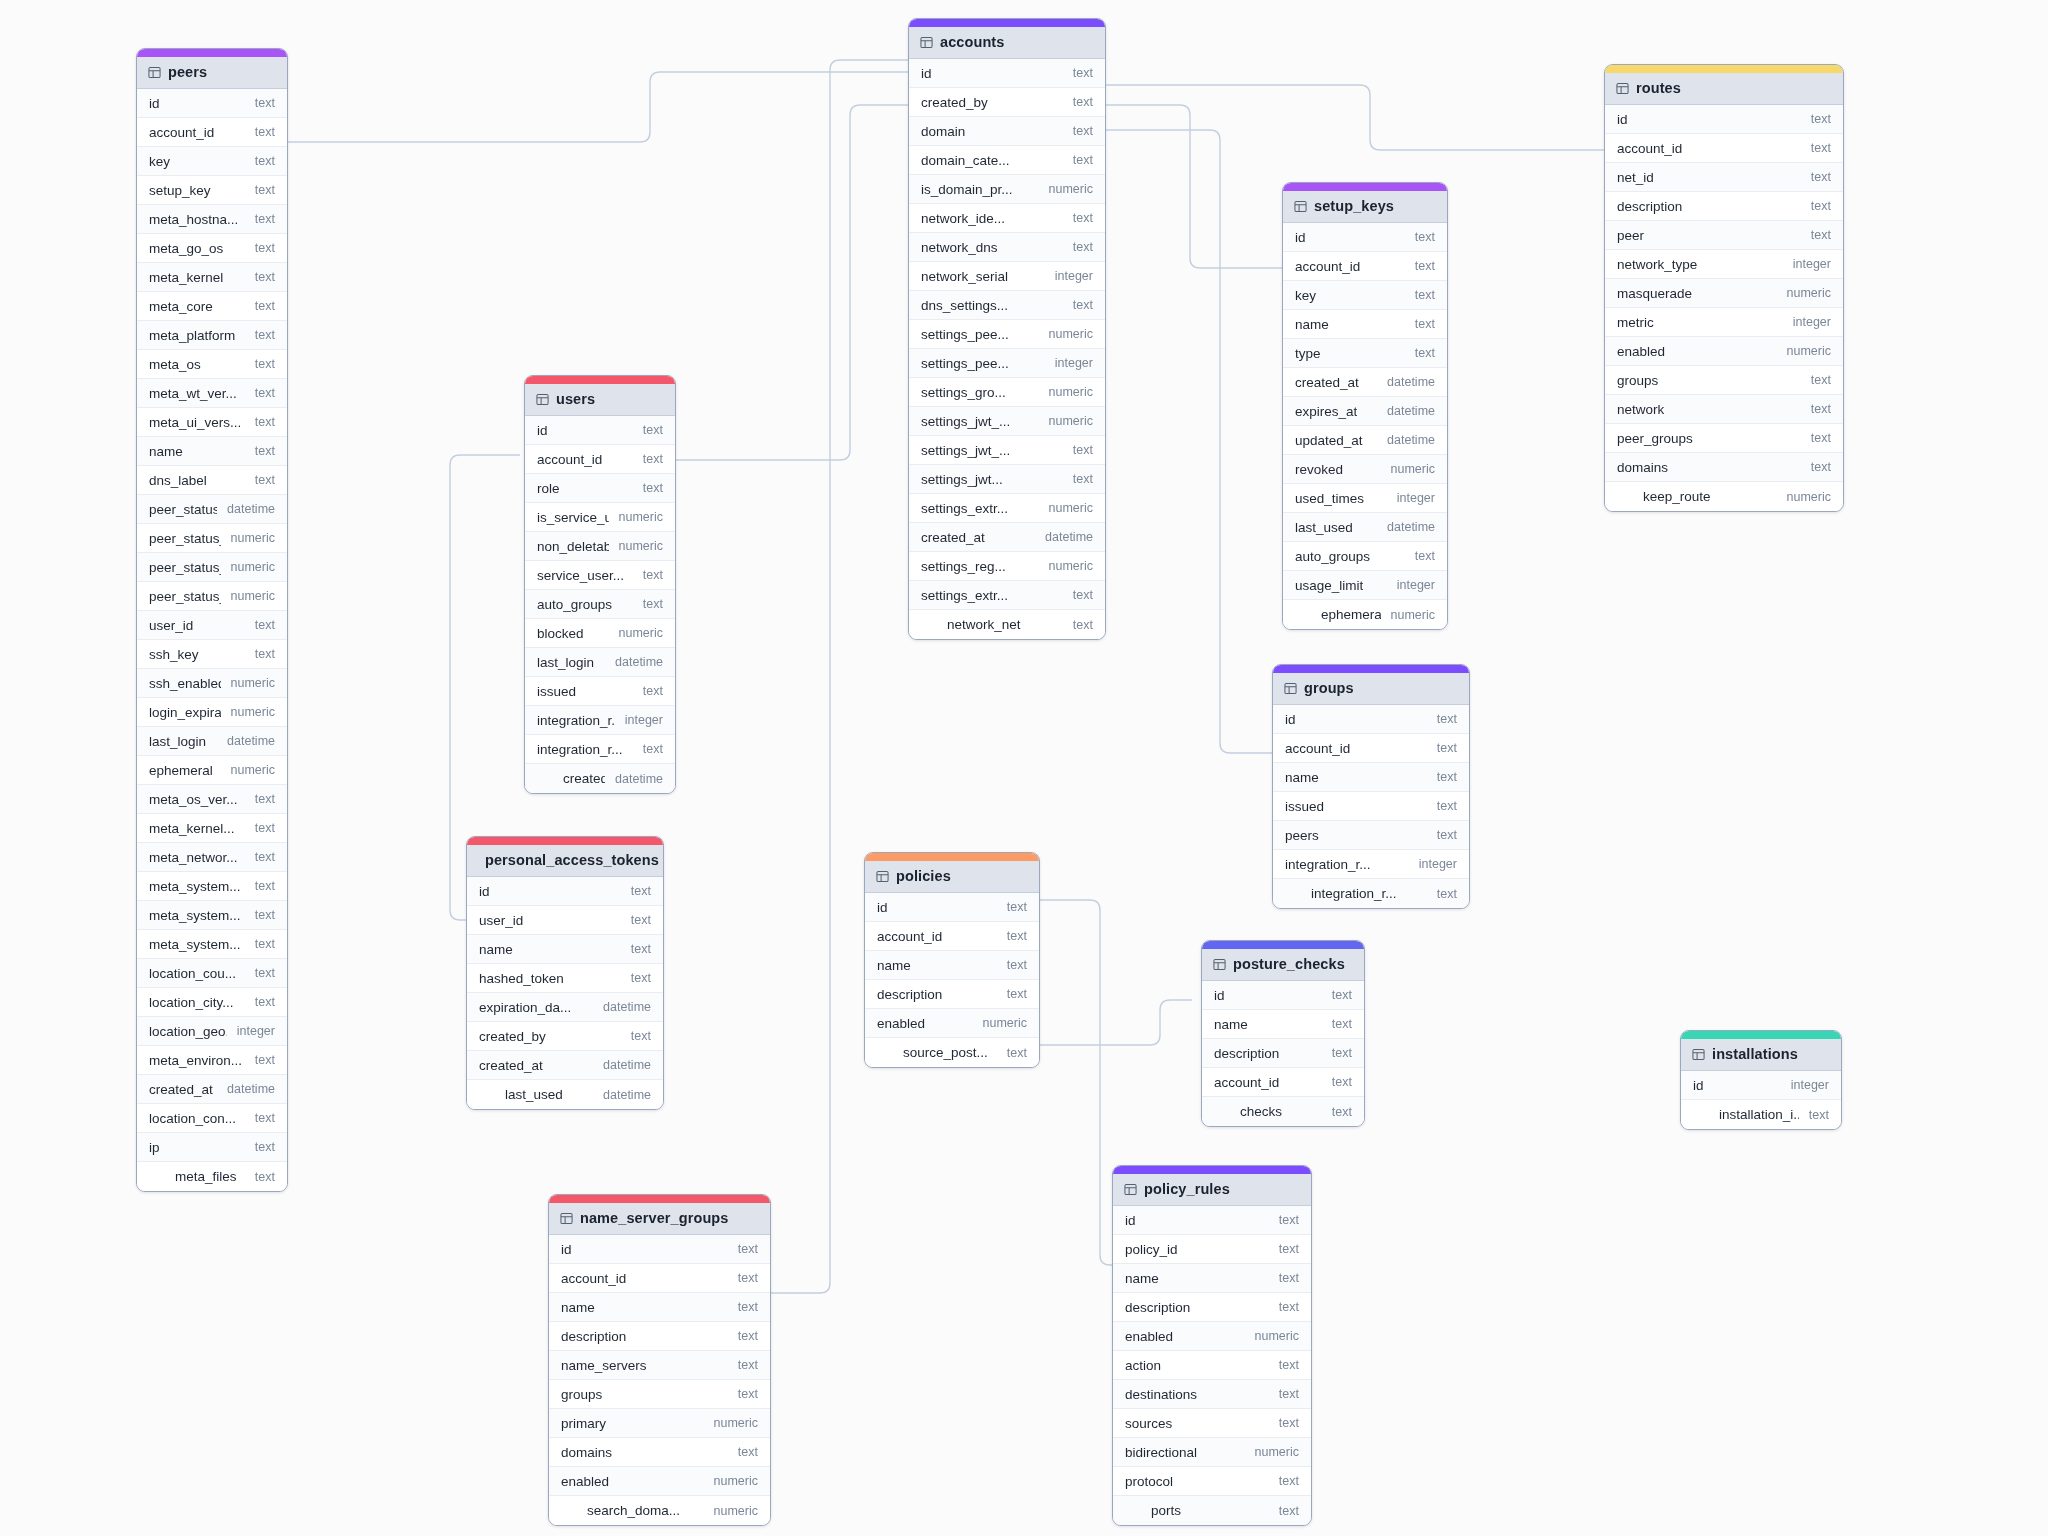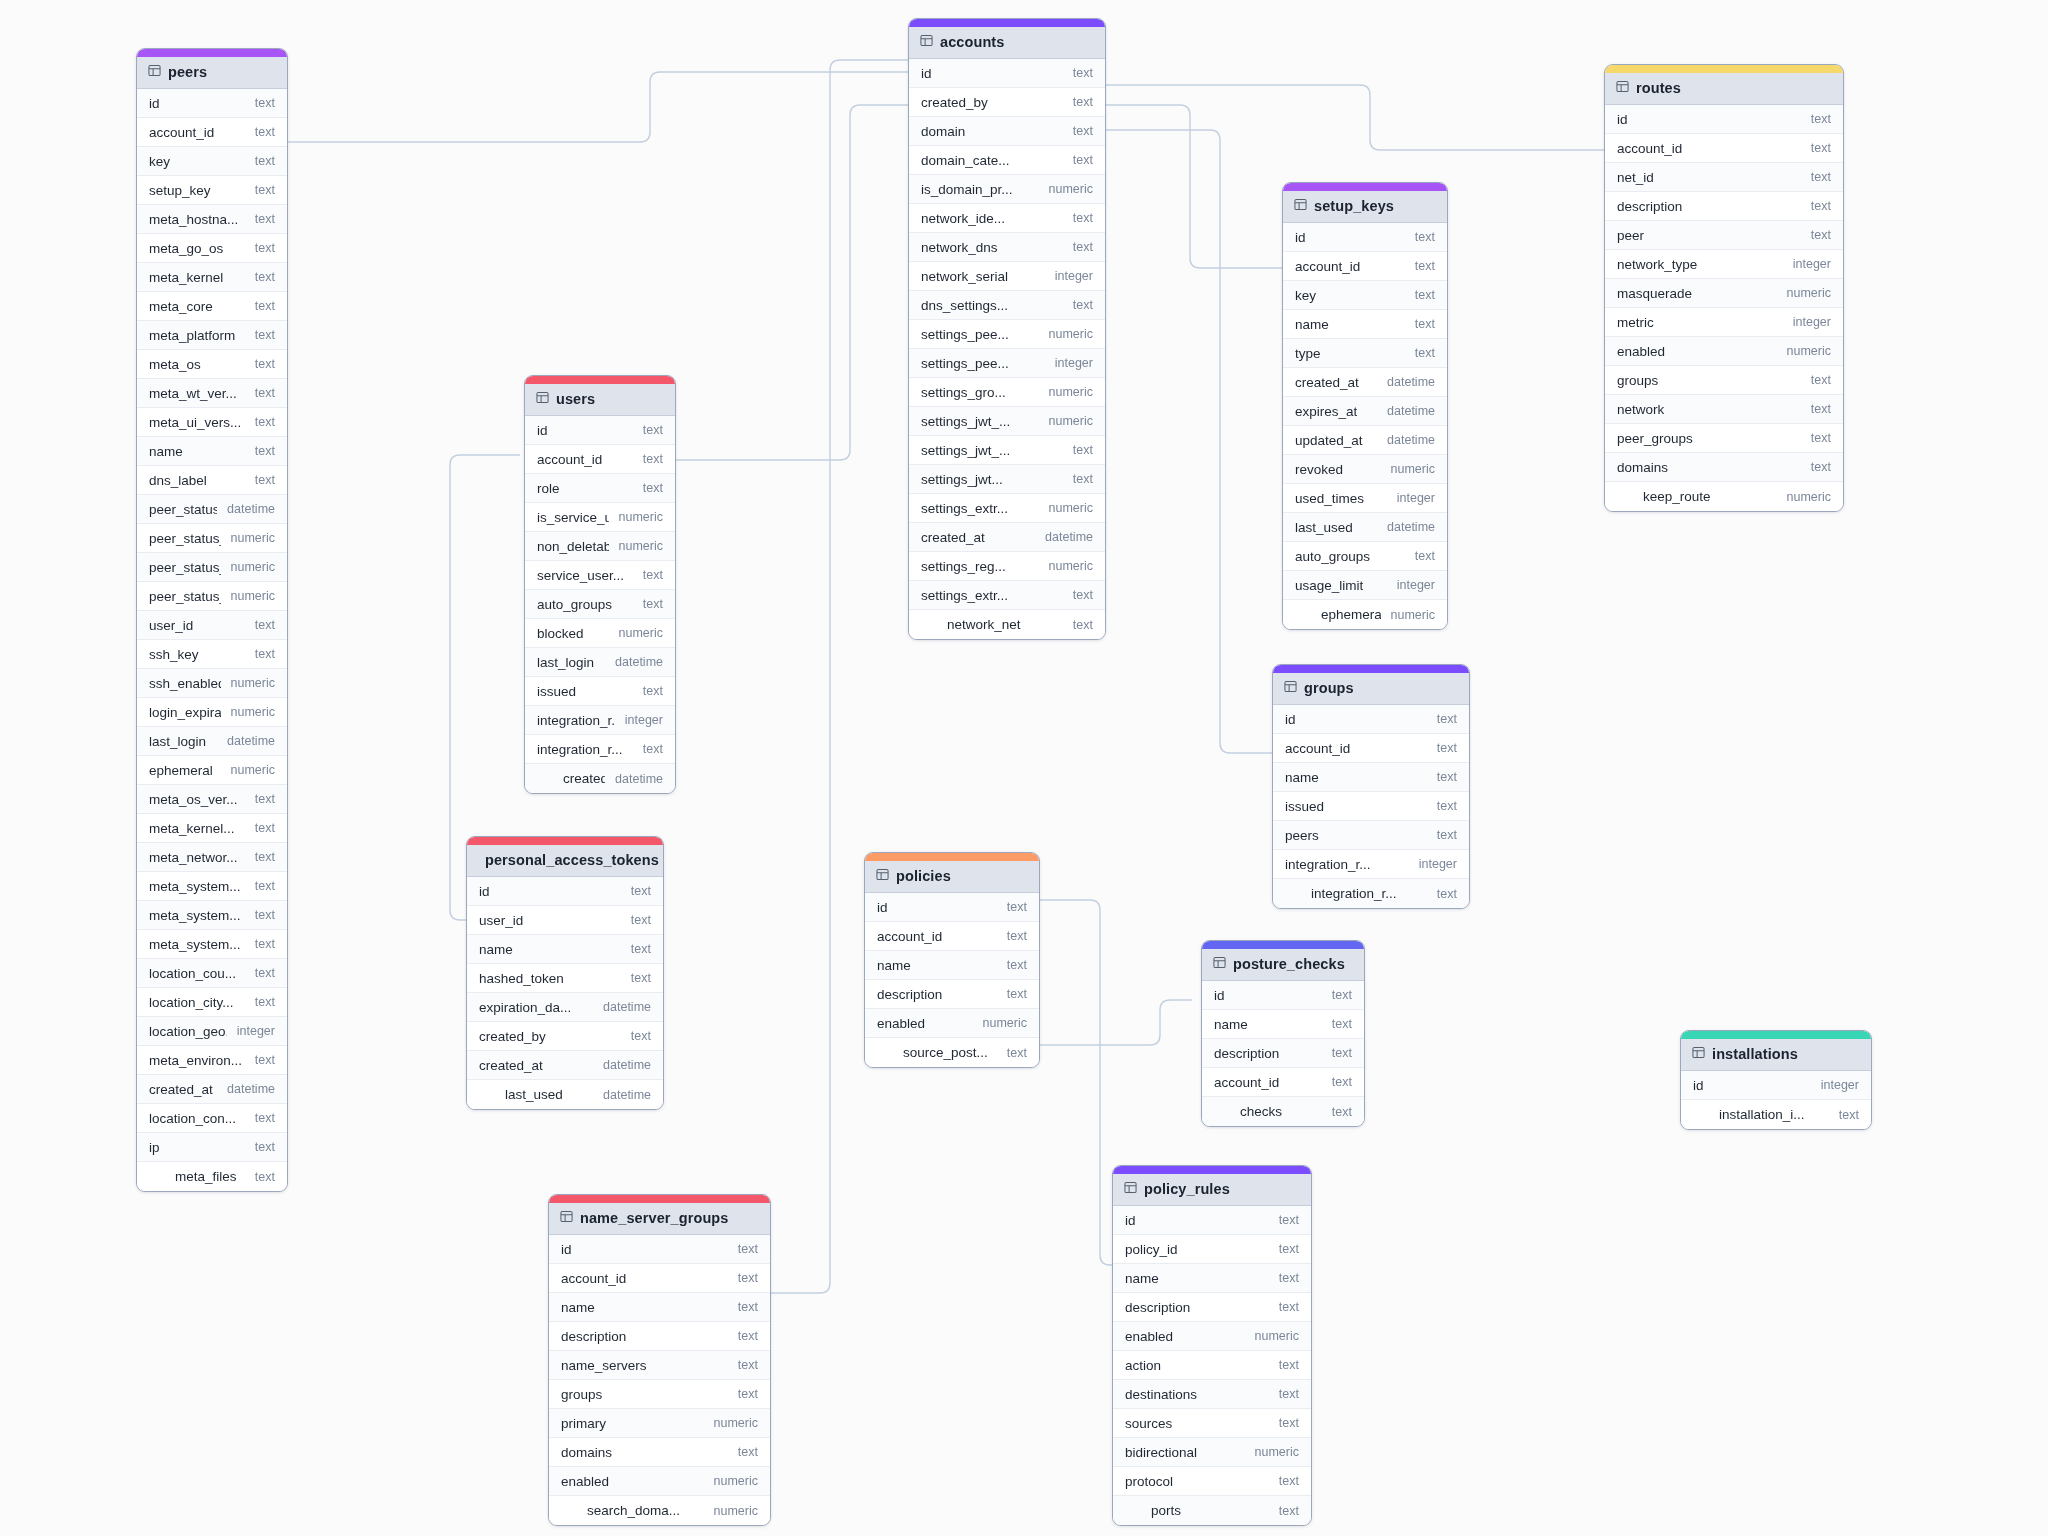--- a/index.html
+++ b/index.html
@@ -32,21 +32,21 @@
     z-index: 2;
   }
   .accent-bar {
     height: 8px;
     width: 100%;
     border-top-left-radius: 7px;
     border-top-right-radius: 7px;
   }
   .node-header {
     display: flex;
-    align-items: flex-start;
+    align-items: center;
     gap: 7px;
     background: #dfe3eb;
     padding: 7px 11px 8px 11px;
     border-bottom: 1px solid #c7cedb;
   }
   .node-title {
     font-size: 14.5px;
     font-weight: bold;
     color: #1b2330;
     letter-spacing: 0.1px;
@@ -790,21 +790,21 @@
       </div>
       <div class="field-row">
         <span class="field-name">domains</span>
         <span class="field-type">text</span>
       </div>
       <div class="field-row">
         <span class="field-name">keep_route</span>
         <span class="field-type">numeric</span>
       </div>
     </div>
-    <div class="table-node" style="left: 1680px; top: 1030px; width: 192px;">
+    <div class="table-node" style="left: 1680px; top: 1030px; width: 162px;">
       <div class="accent-bar" style="background: rgb(56, 214, 180);"></div>
       <div class="node-header">
         <svg width="13" height="13" viewBox="0 0 14 14" class="tbl-icon">
           <rect x="1" y="1.5" width="12" height="11" rx="1.5" fill="none" stroke="#55606f" stroke-width="1.1"></rect>
           <line x1="1" y1="5" x2="13" y2="5" stroke="#55606f" stroke-width="1.1"></line>
           <line x1="5.5" y1="5" x2="5.5" y2="12.5" stroke="#55606f" stroke-width="1.1"></line>
         </svg>
         <span class="node-title">installations</span>
       </div>
       <div class="field-row">

